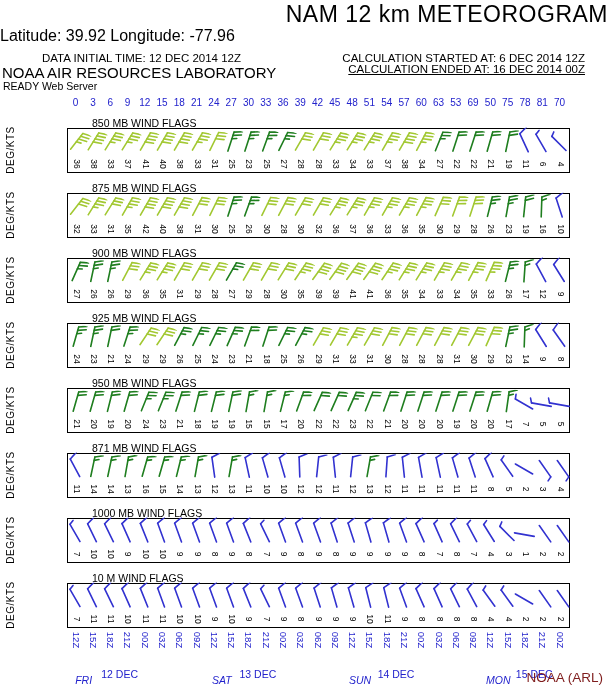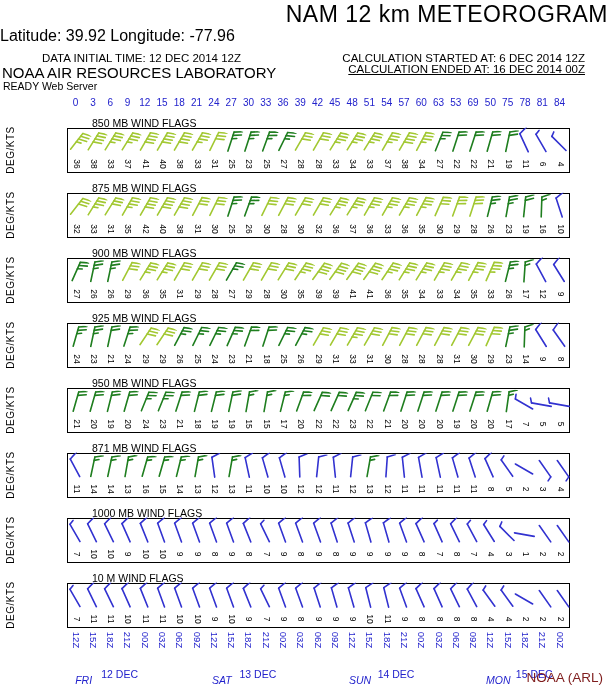--- a/index.html
+++ b/index.html
@@ -66,21 +66,21 @@
       <span>54</span>
       <span>57</span>
       <span>60</span>
       <span>63</span>
       <span>53</span>
       <span>69</span>
       <span>50</span>
       <span>75</span>
       <span>78</span>
       <span>81</span>
-      <span>84</span>
+      <span>70</span>
     </div>
 
   <div id="panels-root">
       <div class="abs panel" style="top:117px">
       <span class="plabel">850 MB  WIND FLAGS</span>
       <span class="ylab">DEG/KTS</span>
       <div class="pbox">
           <div class="col">
             <svg width="15" height="24" viewBox="0 0 15 24" style="transform:translateX(-50%) rotate(38deg);transform-origin:50% 60%;">
     <g stroke="#A2C832" stroke-width="1.6" stroke-linecap="round" fill="none">

